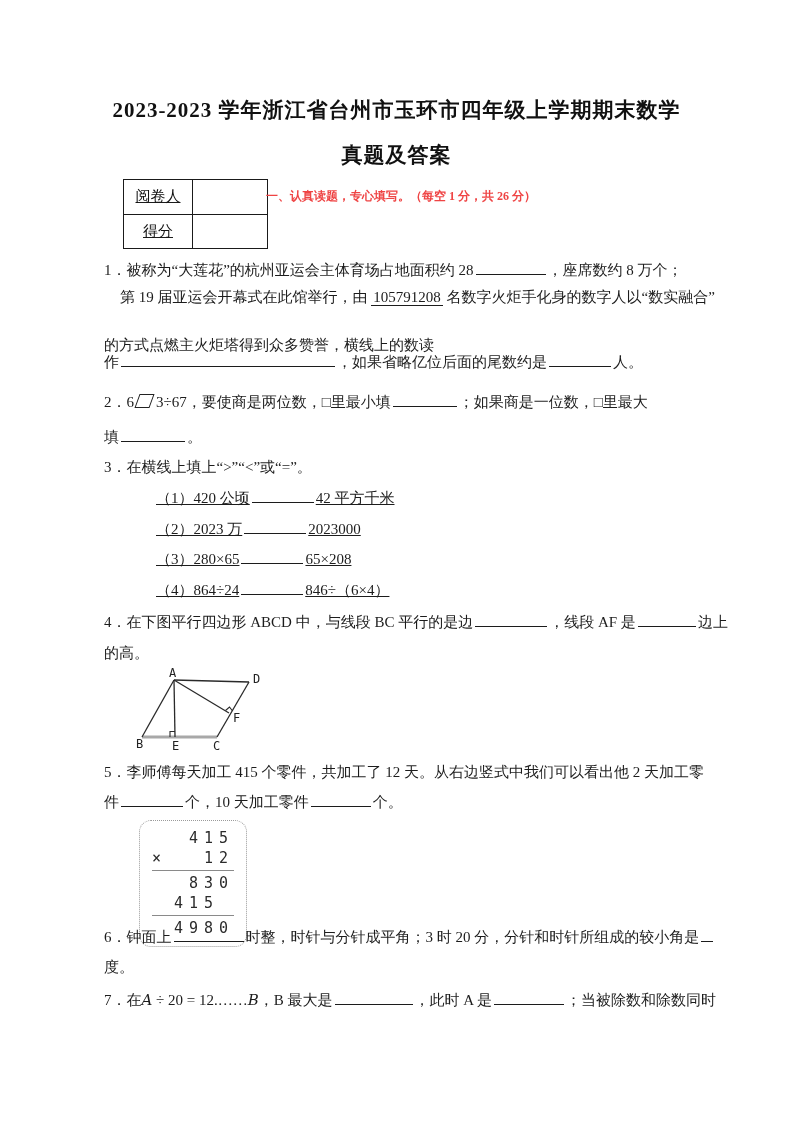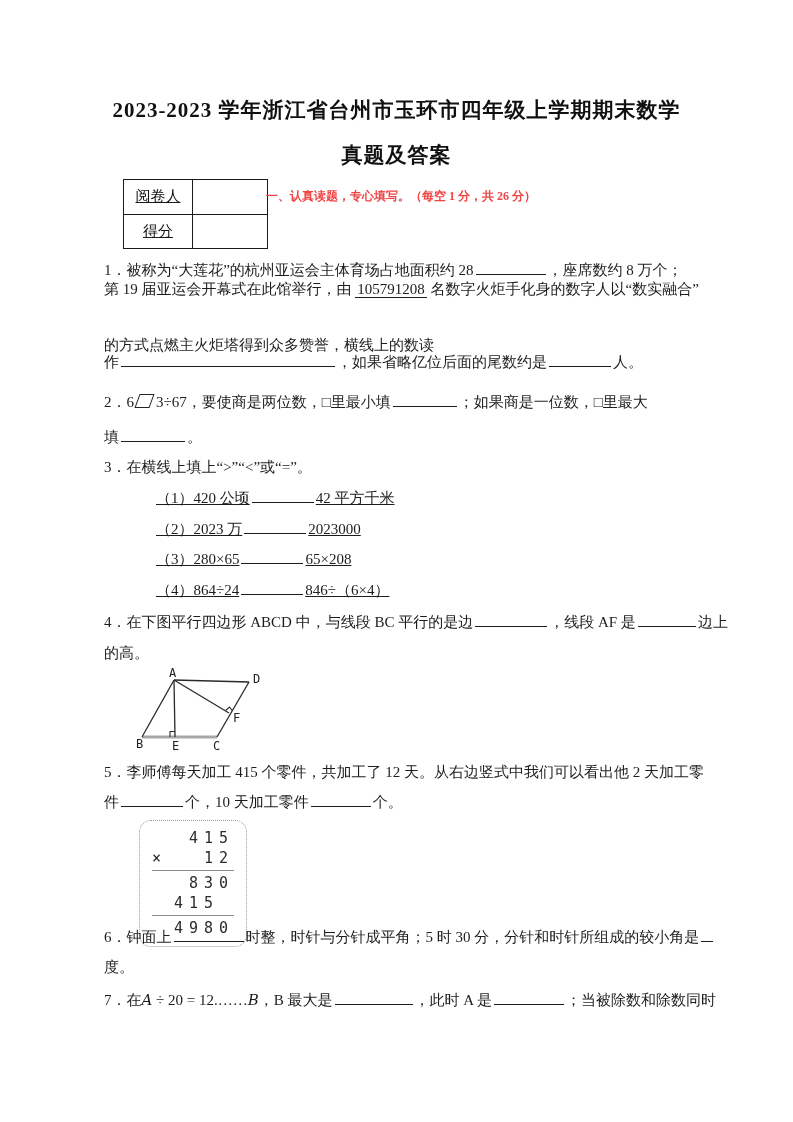--- a/index.html
+++ b/index.html
@@ -73,21 +73,21 @@
       <td></td>
     </tr>
   </tbody>
     </table>
 
   <div class="section-head">一、认真读题，专心填写。（每空 1 分，共 26 分）</div>
 
   <div class="line" style="top:259px;">
     <span>1．被称为“大莲花”的杭州亚运会主体育场占地面积约 28</span><span class="blank" style="width:70px;"></span><span>，座席数约 8 万个；</span>
   </div>
-  <div class="line" style="top:278px;">
+  <div class="line" style="top:286px;margin-left:16px;">
     <span>第 19 届亚运会开幕式在此馆举行，由 </span><span class="u">105791208</span><span> 名数字火炬手化身的数字人以“数实融合”</span>
   </div>
   <div class="line" style="top:334px;">
     <span>的方式点燃主火炬塔得到众多赞誉，横线上的数读</span>
   </div>
   <div class="line" style="top:351px;">
     <span>作</span><span class="blank" style="width:214px;"></span><span>，如果省略亿位后面的尾数约是</span><span class="blank" style="width:62px;"></span><span>人。</span>
   </div>
 
   <div class="line" style="top:391px;">
@@ -151,21 +151,21 @@
       <span>12</span>
     </div>
     <div class="mline"></div>
     <div class="mrow">830</div>
     <div class="mrow mshift">415</div>
     <div class="mline"></div>
     <div class="mrow">4980</div>
   </div>
 
   <div class="line" style="top:926px;">
-    <span>6．钟面上</span><span class="blank" style="width:70px;"></span><span>时整，时针与分针成平角；5 时 30 分，分针和时针所组成的较小角是</span><span class="blank" style="width:12px;"></span>
+    <span>6．钟面上</span><span class="blank" style="width:70px;"></span><span>时整，时针与分针成平角；3 时 20 分，分针和时针所组成的较小角是</span><span class="blank" style="width:12px;"></span>
   </div>
   <div class="line" style="top:956px;">
     <span>度。</span>
   </div>
 
   <div class="line" style="top:989px;">
     <span>7．在</span><span class="ital">A</span><span> ÷ 20 = 12.……</span><span class="ital">B</span><span>，B 最大是</span><span class="blank" style="width:78px;"></span><span>，此时 A 是</span><span class="blank" style="width:70px;"></span><span>；当被除数和除数同时</span>
   </div>
 
 </div>

